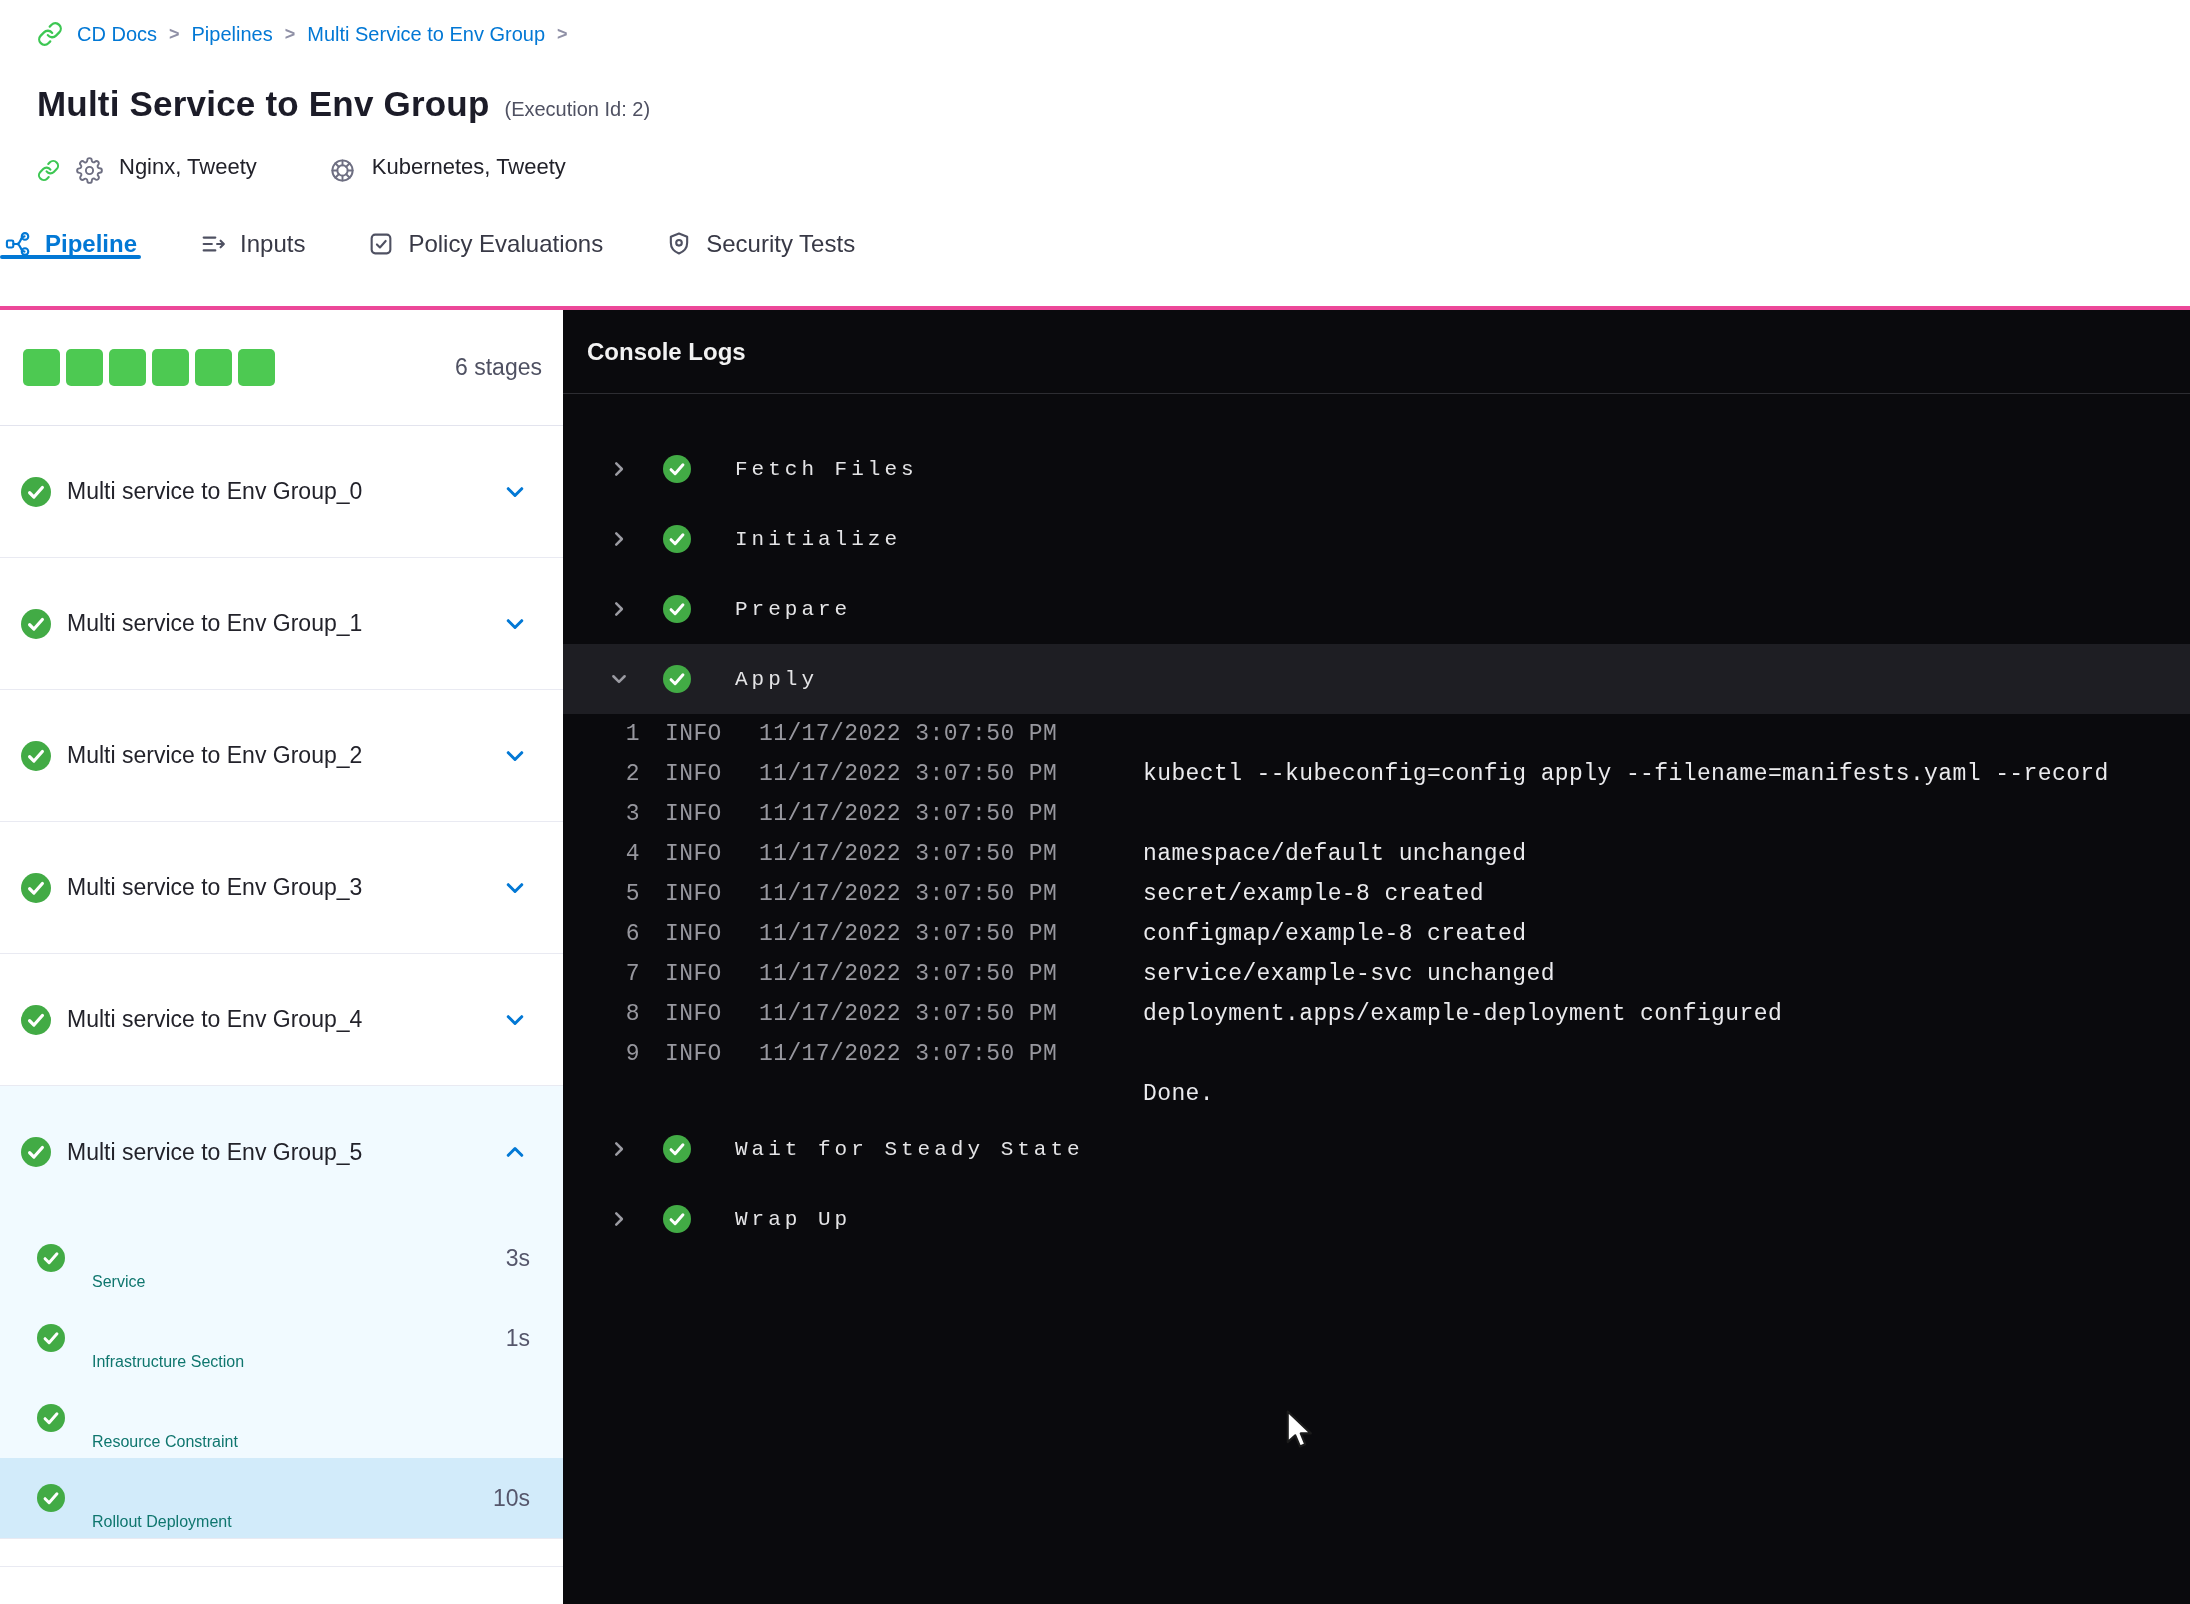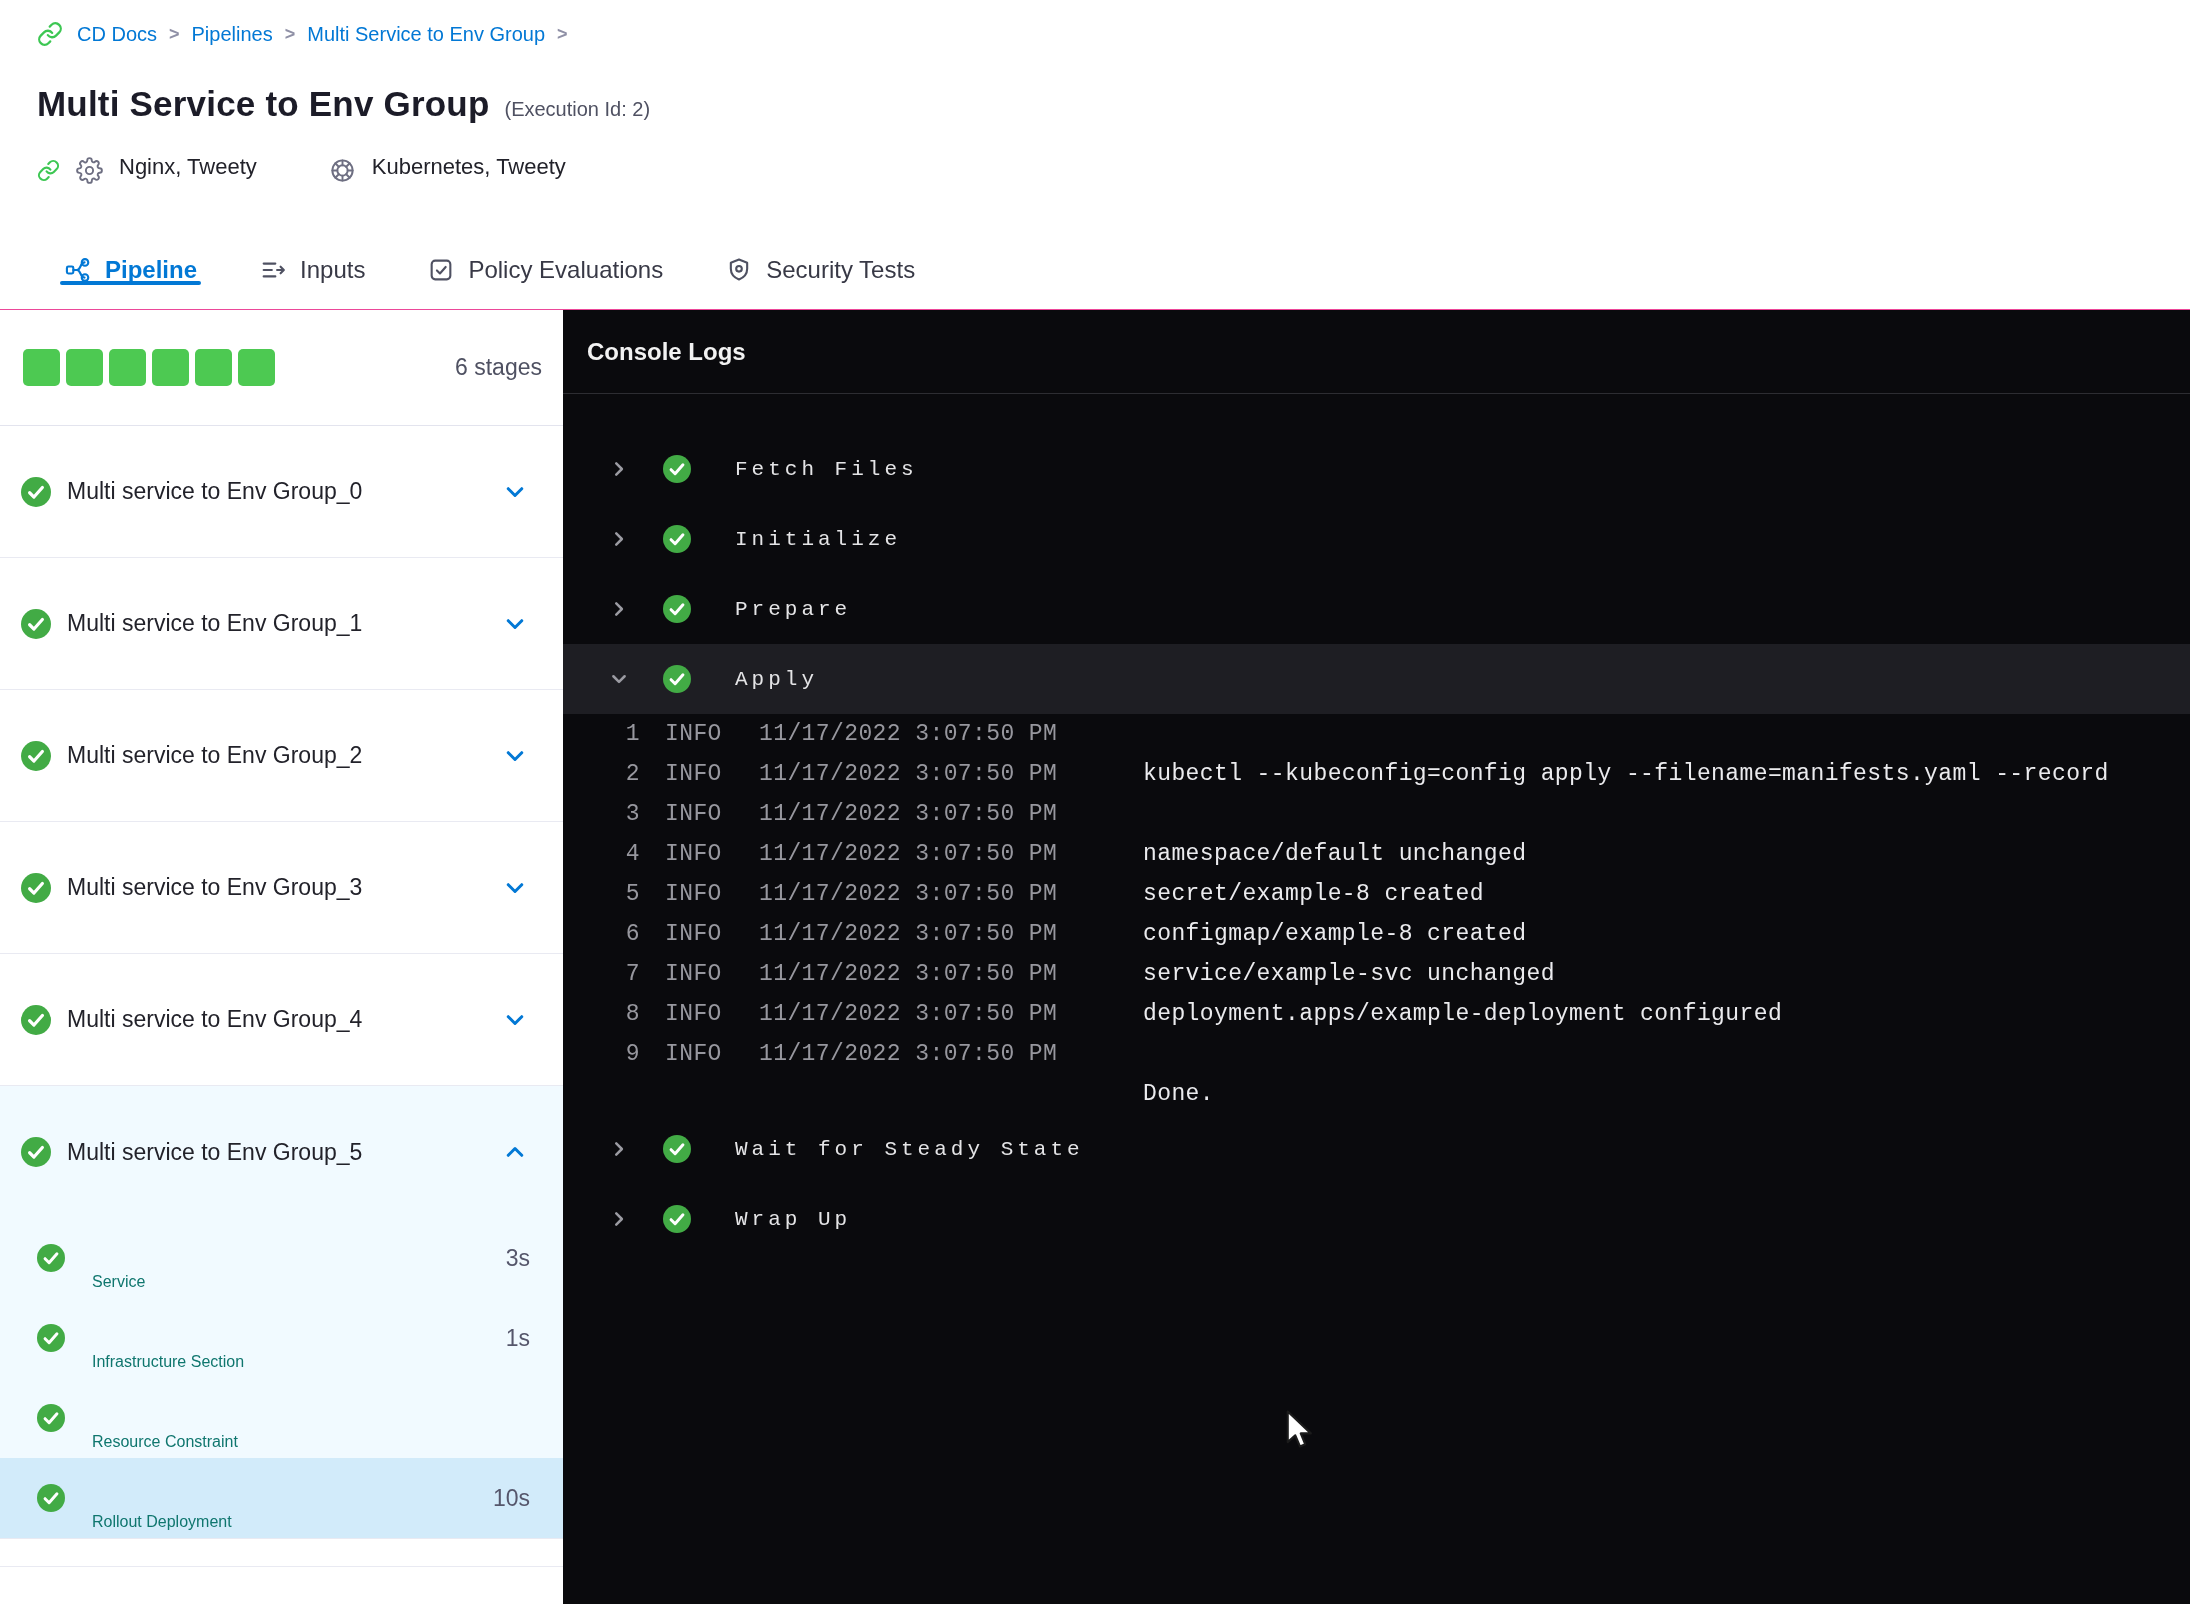--- a/index.html
+++ b/index.html
@@ -14,21 +14,21 @@
   .bc-icon { display: flex; align-items: center; margin-right: 4px; }
   .title-row { display: flex; align-items: baseline; gap: 15px; margin-top: 34px; height: 44px; }
   .page-title { font-size: 35px; font-weight: 700; color: #1c1c28; letter-spacing: 0.2px; }
   .exec-id { font-size: 20px; color: #4f5162; }
   .meta-row { display: flex; margin-top: 26px; height: 32px; gap: 16px; }
   .meta-label { font-size: 22px; color: #22222a; }
   .meta-gap { width: 40px; }
   .micon { display: flex; align-items: center; }
 
   
-  .tabbar { display: flex; align-items: center; gap: 54px; padding-left: 60px; height: 80px; margin-top: 44px; border-bottom: 1px solid #ec4899; }
+  .tabbar { display: flex; align-items: flex-start; gap: 54px; height: 80px; margin-top: 44px; border-bottom: 4px solid #ec4899; }
   .tab { position: relative; display: flex; align-items: center; gap: 13px; padding: 0 4px; cursor: pointer; font-size: 24px; color: #383946; font-weight: 500; }
   .tab .tab-icon { display: flex; align-items: center; }
   .tab.active { color: #0278d5; font-weight: 700; }
   .tab.active::after { content: ""; position: absolute; left: 0; right: 0; bottom: -1px; height: 4px; background: #0278d5; border-radius: 3px; }
 
   
   .main { flex: 1; display: flex; min-height: 0; }
 
   
   .sidebar { width: 563px; background: #fff; display: flex; flex-direction: column; }

